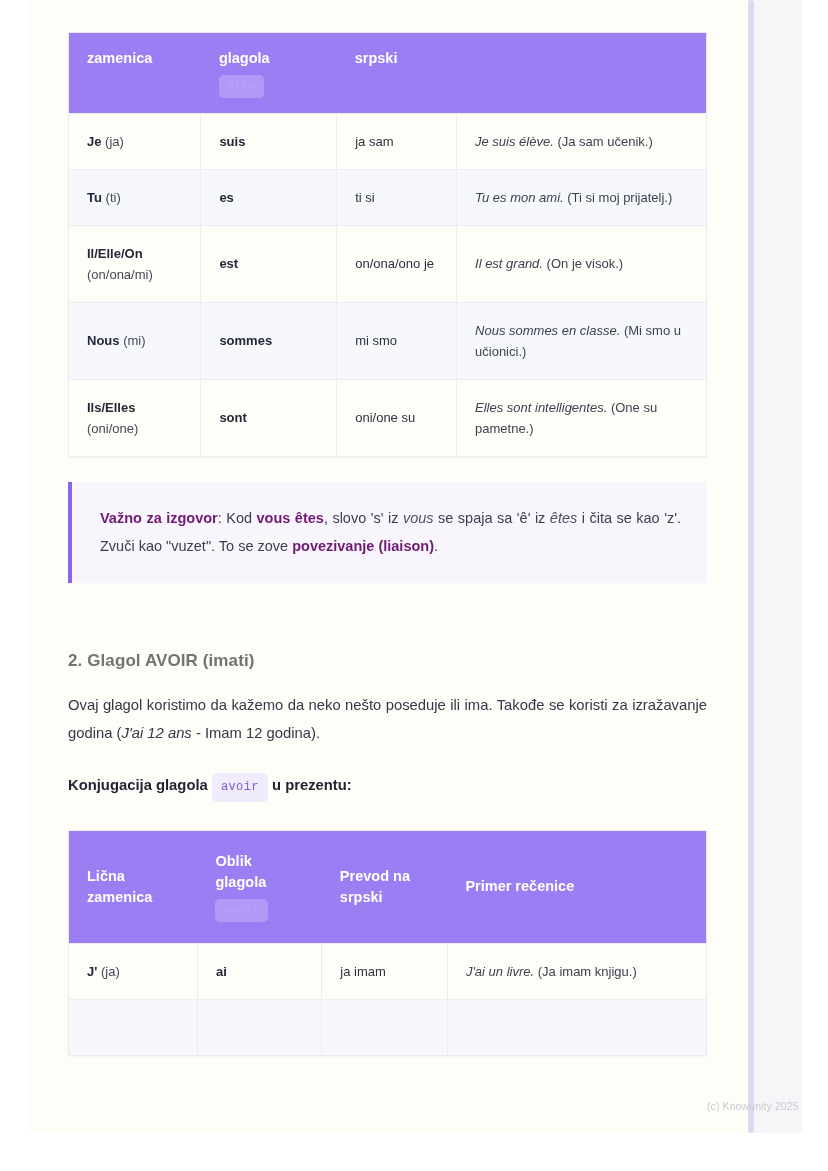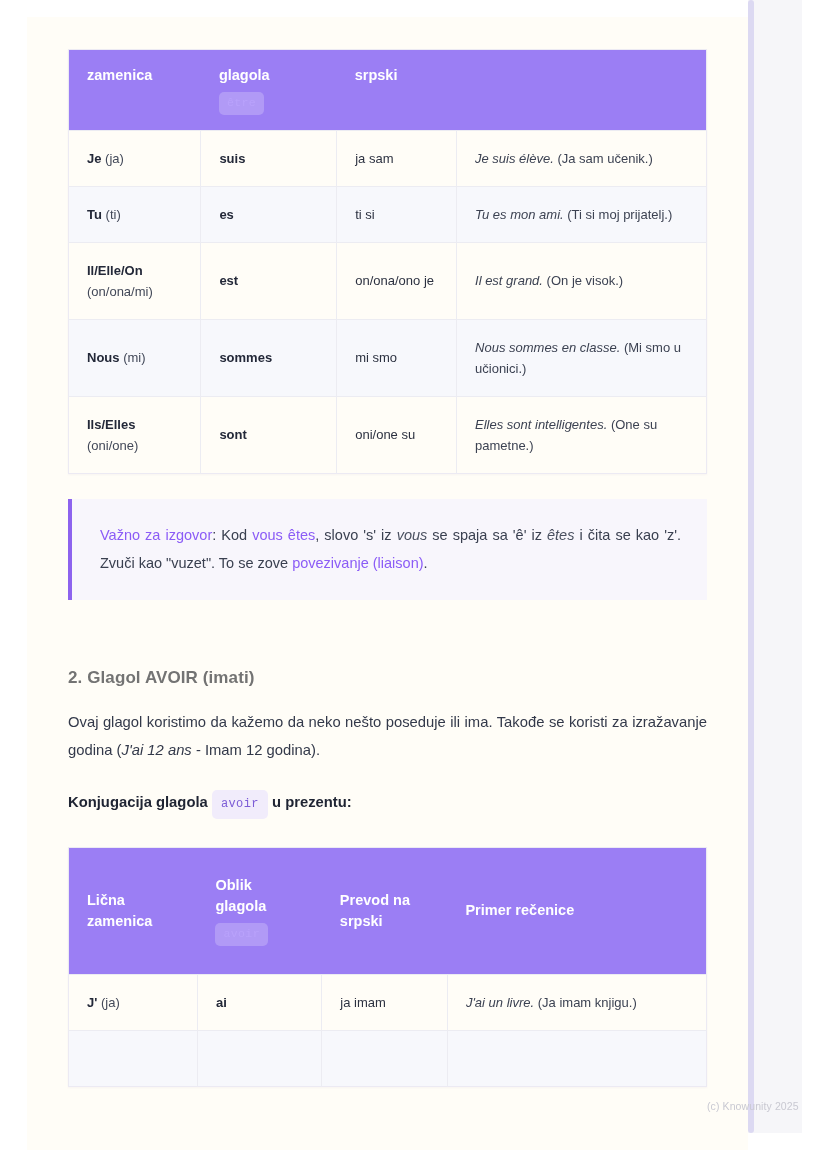--- a/index.html
+++ b/index.html
@@ -17,21 +17,21 @@
     width: 828px;
     height: 1171px;
     background: #ffffff;
     overflow: hidden;
   }
 
   
   #page {
     position: absolute;
     left: 27px;
-    top: 17px;
+    top: 0;
     width: 721px;
     height: 1133px;
     background: #fffdf7;
     overflow: hidden;
   }
 
   #page-inner {
     position: absolute;
     left: 0;
     top: -4px;
@@ -86,21 +86,21 @@
     color: #ffffff;
     font-size: 14.5px;
     font-weight: 600;
     text-align: left;
     padding: 15px 18px;
     vertical-align: top;
     line-height: 1.45;
     border: none;
   }
   table.conj.t1 thead th { height: 76px; }
-  table.conj.t2 thead th { height: 127px; vertical-align: middle;}
+  table.conj.t2 thead th { height: 113px; vertical-align: middle;}
 
   table.conj td {
     border-top: 1px solid #ececf2;
     border-right: 1px solid #ececf2;
     padding: 17px 18px;
     font-size: 13px;
     color: #2c3140;
     line-height: 1.62;
     vertical-align: middle;
   }
@@ -159,21 +159,21 @@
   .callout {
     margin-top: 25px;
     background: #f8f6fc;
     border-left: 4px solid #8d63ee;
     padding: 22px 26px 22px 28px;
     font-size: 14.5px;
     line-height: 1.95;
     color: #3a4050;
     text-align: justify;
   }
-  .callout b { color: #8b5cf6; font-weight: 400; }
+  .callout b { color: #701a75; font-weight: 700; }
   .callout i { font-style: italic; color: #4a5060; }
 
   
   h2.sect {
     margin-top: 68px;
     font-size: 17px;
     font-weight: 600;
     color: #737373;
     letter-spacing: .1px;
   }

